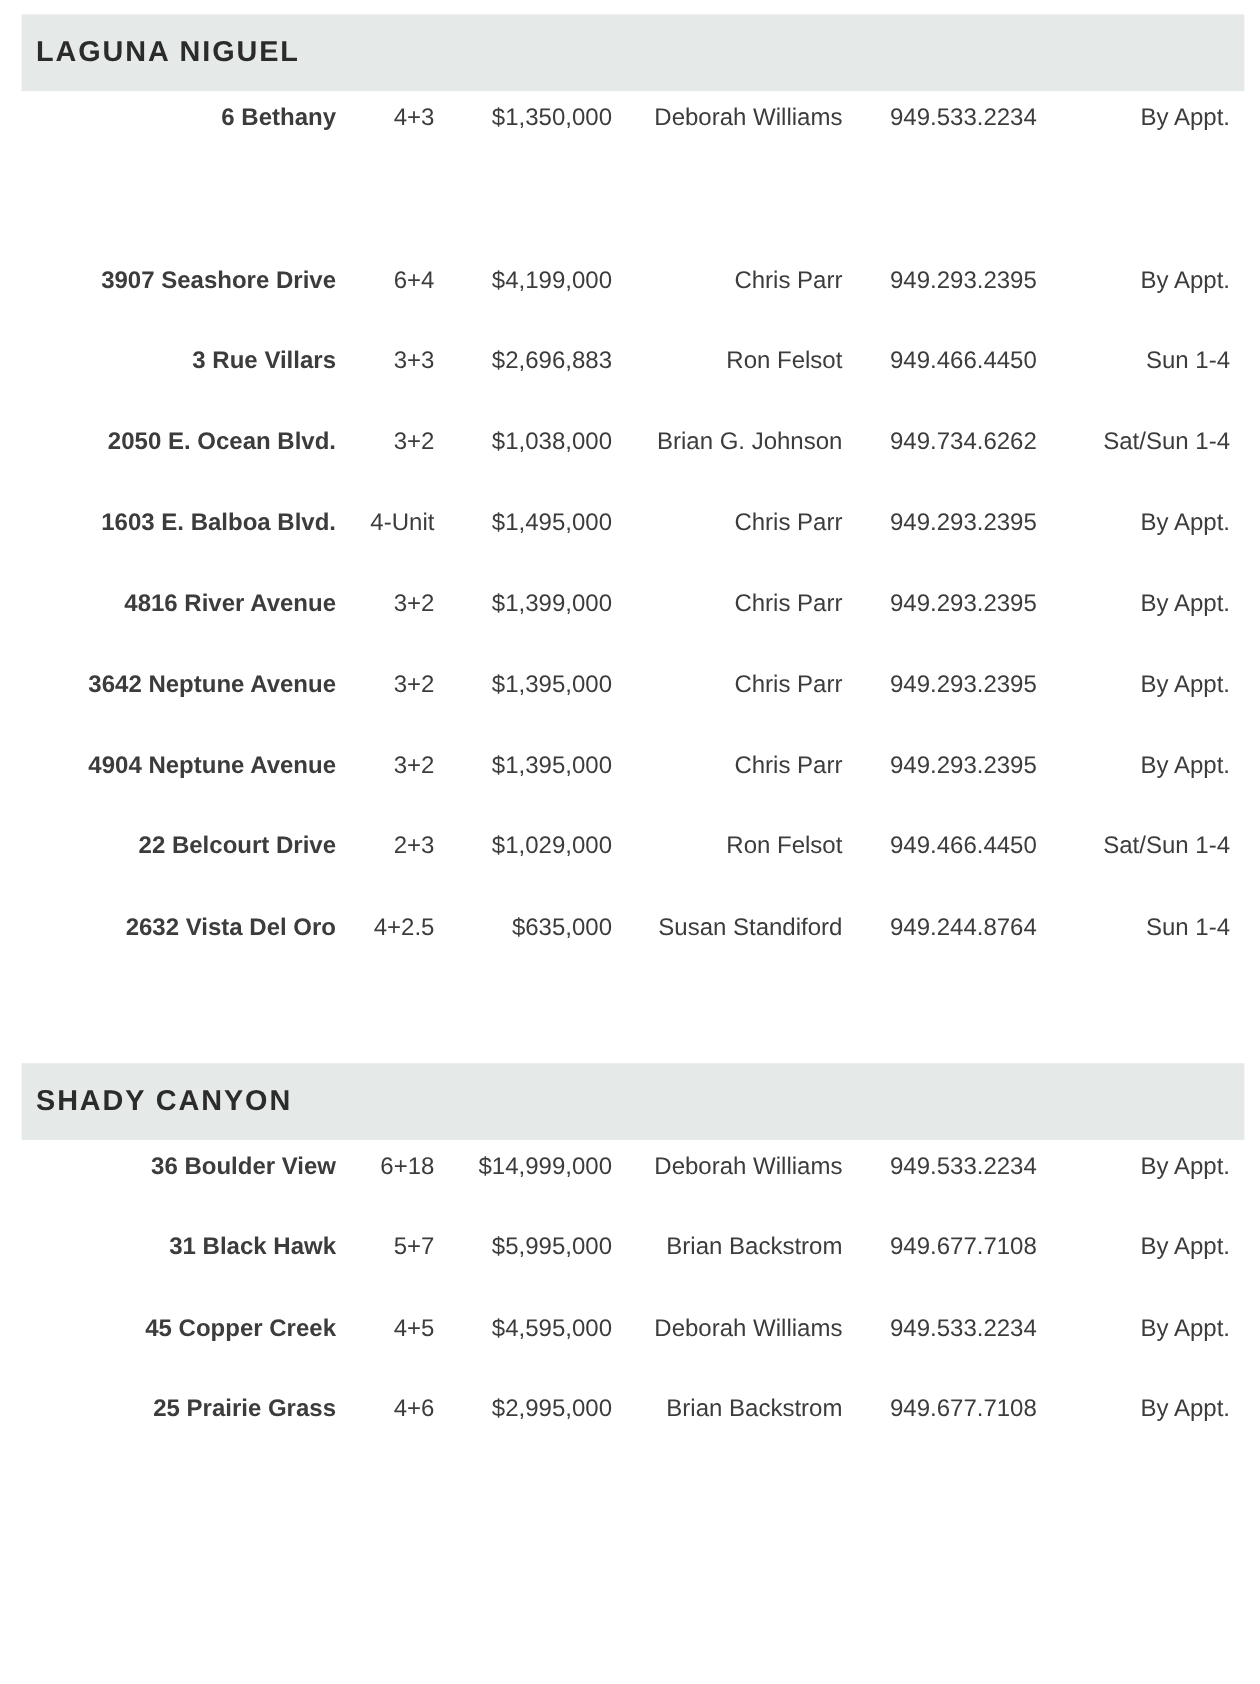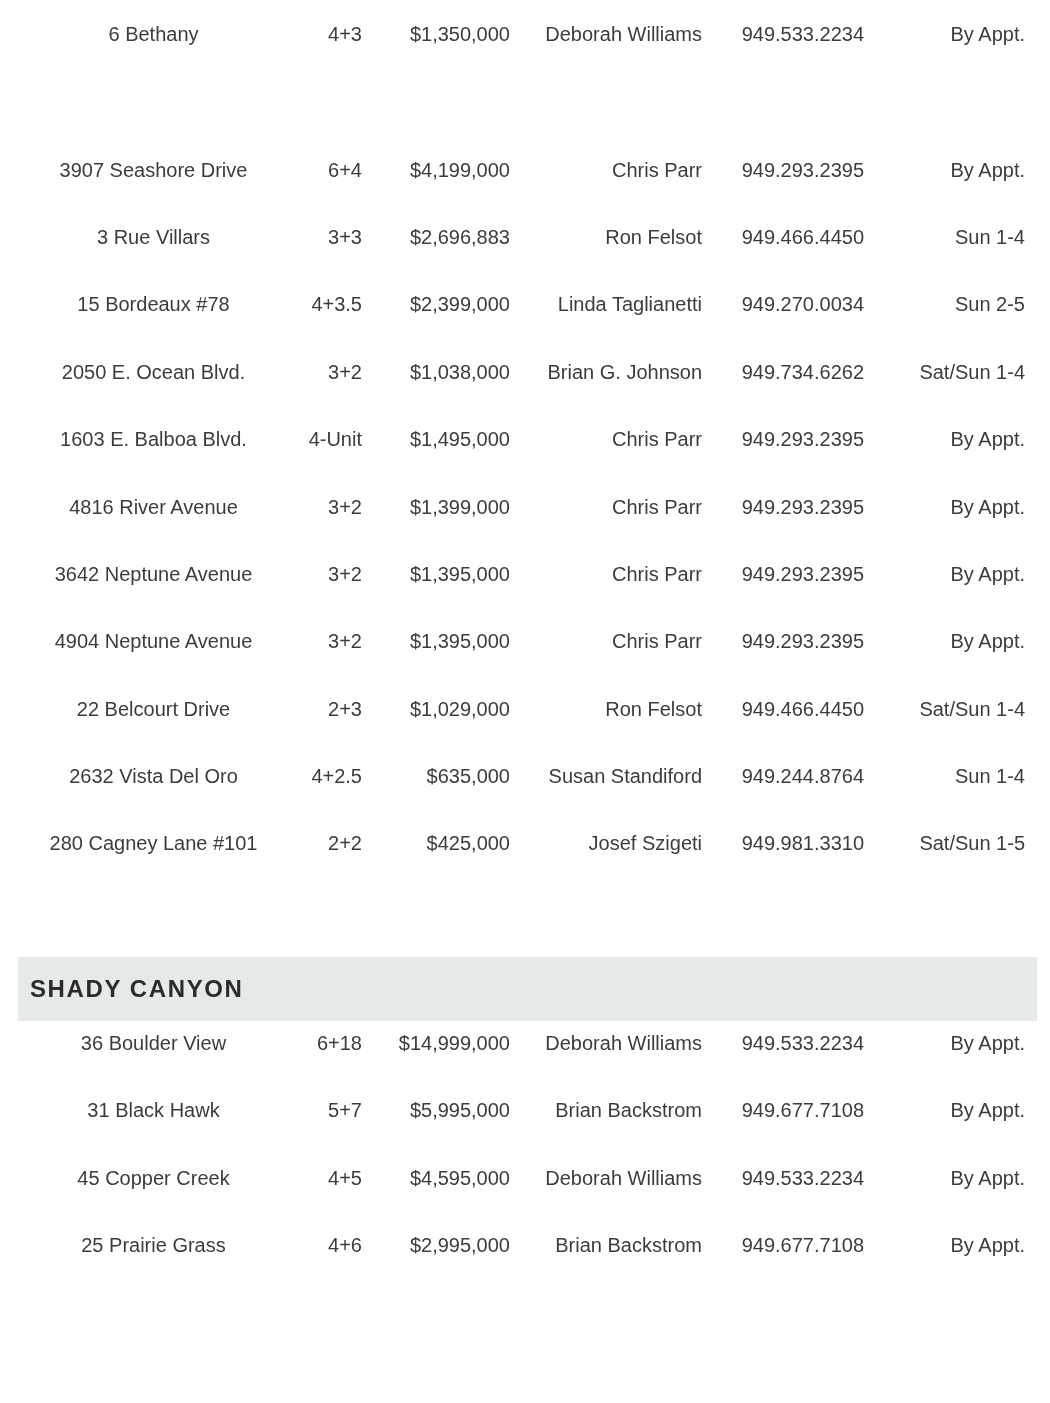--- a/index.html
+++ b/index.html
@@ -42,32 +42,35 @@
     display: grid;
     grid-template-columns: 253px 82px 148px 192px 162px 161px;
     align-items: center;
     padding-left: 9px;
     padding-right: 12px;
     font-size: 20px;
     color: var(--body_text);
     white-space: nowrap;
   }
   .cell { overflow: visible; }
-  .cell.address { text-align: center; }
+  .cell.address { text-align: right; font-weight: bold; }
   .cell.beds,
   .cell.price,
   .cell.agent,
   .cell.phone,
   .cell.open { text-align: right; }
 </style>
 </head>
 <body>
 
 <div class="sheet" id="sheet">
   <section class="city-section">
+    <header class="city-header">
+      <h2 class="city-title">LAGUNA NIGUEL</h2>
+    </header>
     <div class="rows">
   <div class="listing-row">
     <span class="cell address">6 Bethany</span>
     <span class="cell beds">4+3</span>
     <span class="cell price">$1,350,000</span>
     <span class="cell agent">Deborah Williams</span>
     <span class="cell phone">949.533.2234</span>
     <span class="cell open">By Appt.</span>
   </div>
 </div>
@@ -86,28 +89,20 @@
 
   <div class="listing-row">
     <span class="cell address">3 Rue Villars</span>
     <span class="cell beds">3+3</span>
     <span class="cell price">$2,696,883</span>
     <span class="cell agent">Ron Felsot</span>
     <span class="cell phone">949.466.4450</span>
     <span class="cell open">Sun 1-4</span>
   </div>
 
-  <div class="listing-row">
-    <span class="cell address">15 Bordeaux #78</span>
-    <span class="cell beds">4+3.5</span>
-    <span class="cell price">$2,399,000</span>
-    <span class="cell agent">Linda Taglianetti</span>
-    <span class="cell phone">949.270.0034</span>
-    <span class="cell open">Sun 2-5</span>
-  </div>
 
   <div class="listing-row">
     <span class="cell address">2050 E. Ocean Blvd.</span>
     <span class="cell beds">3+2</span>
     <span class="cell price">$1,038,000</span>
     <span class="cell agent">Brian G. Johnson</span>
     <span class="cell phone">949.734.6262</span>
     <span class="cell open">Sat/Sun 1-4</span>
   </div>
 
@@ -158,28 +153,20 @@
 
   <div class="listing-row">
     <span class="cell address">2632 Vista Del Oro</span>
     <span class="cell beds">4+2.5</span>
     <span class="cell price">$635,000</span>
     <span class="cell agent">Susan Standiford</span>
     <span class="cell phone">949.244.8764</span>
     <span class="cell open">Sun 1-4</span>
   </div>
 
-  <div class="listing-row">
-    <span class="cell address">280 Cagney Lane #101</span>
-    <span class="cell beds">2+2</span>
-    <span class="cell price">$425,000</span>
-    <span class="cell agent">Josef Szigeti</span>
-    <span class="cell phone">949.981.3310</span>
-    <span class="cell open">Sat/Sun 1-5</span>
-  </div>
 </div>
   </section>
 
   <section class="city-section">
     <header class="city-header">
       <h2 class="city-title">SHADY CANYON</h2>
     </header>
     <div class="rows">
   <div class="listing-row">
     <span class="cell address">36 Boulder View</span>

